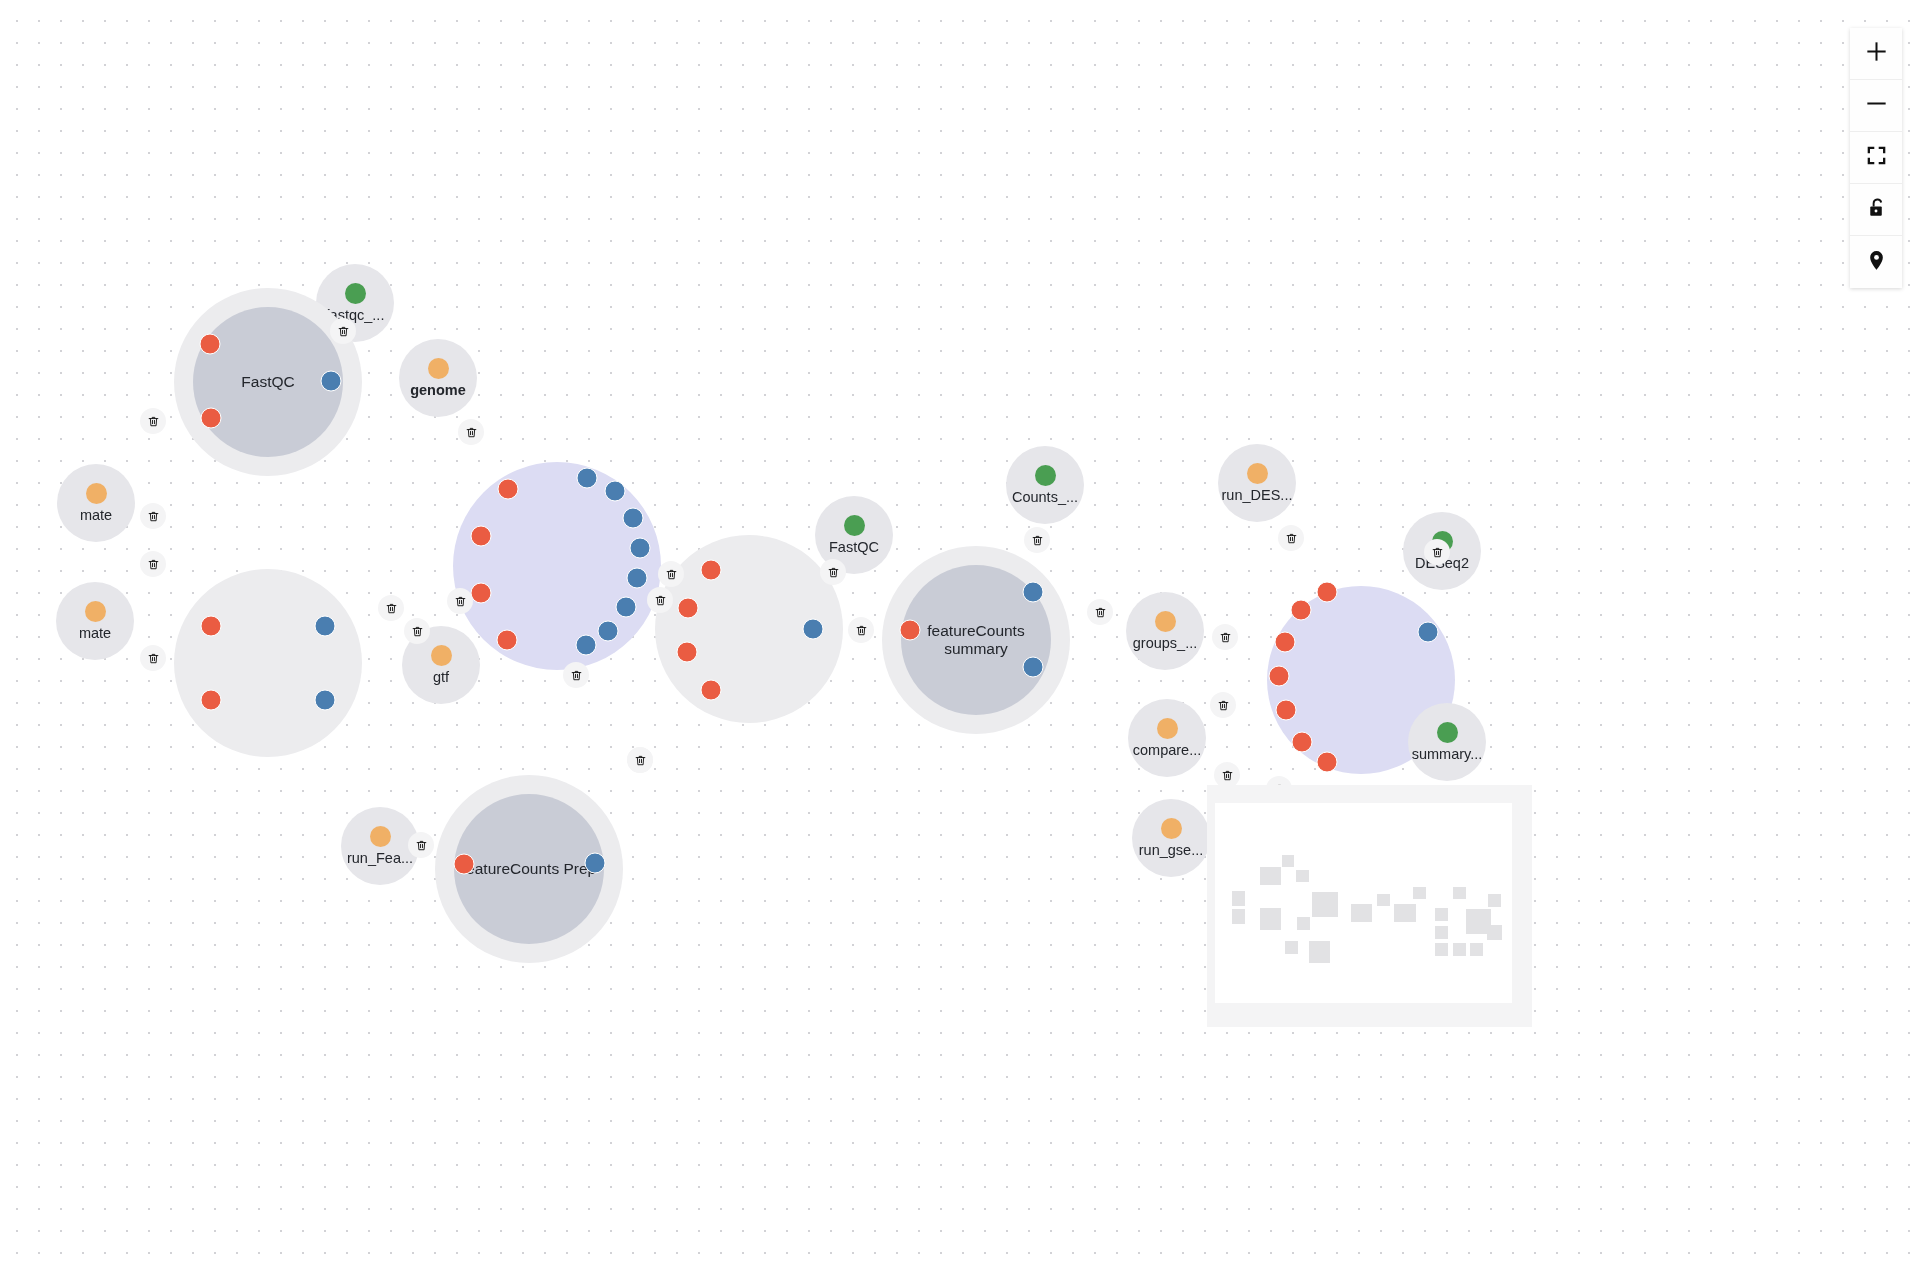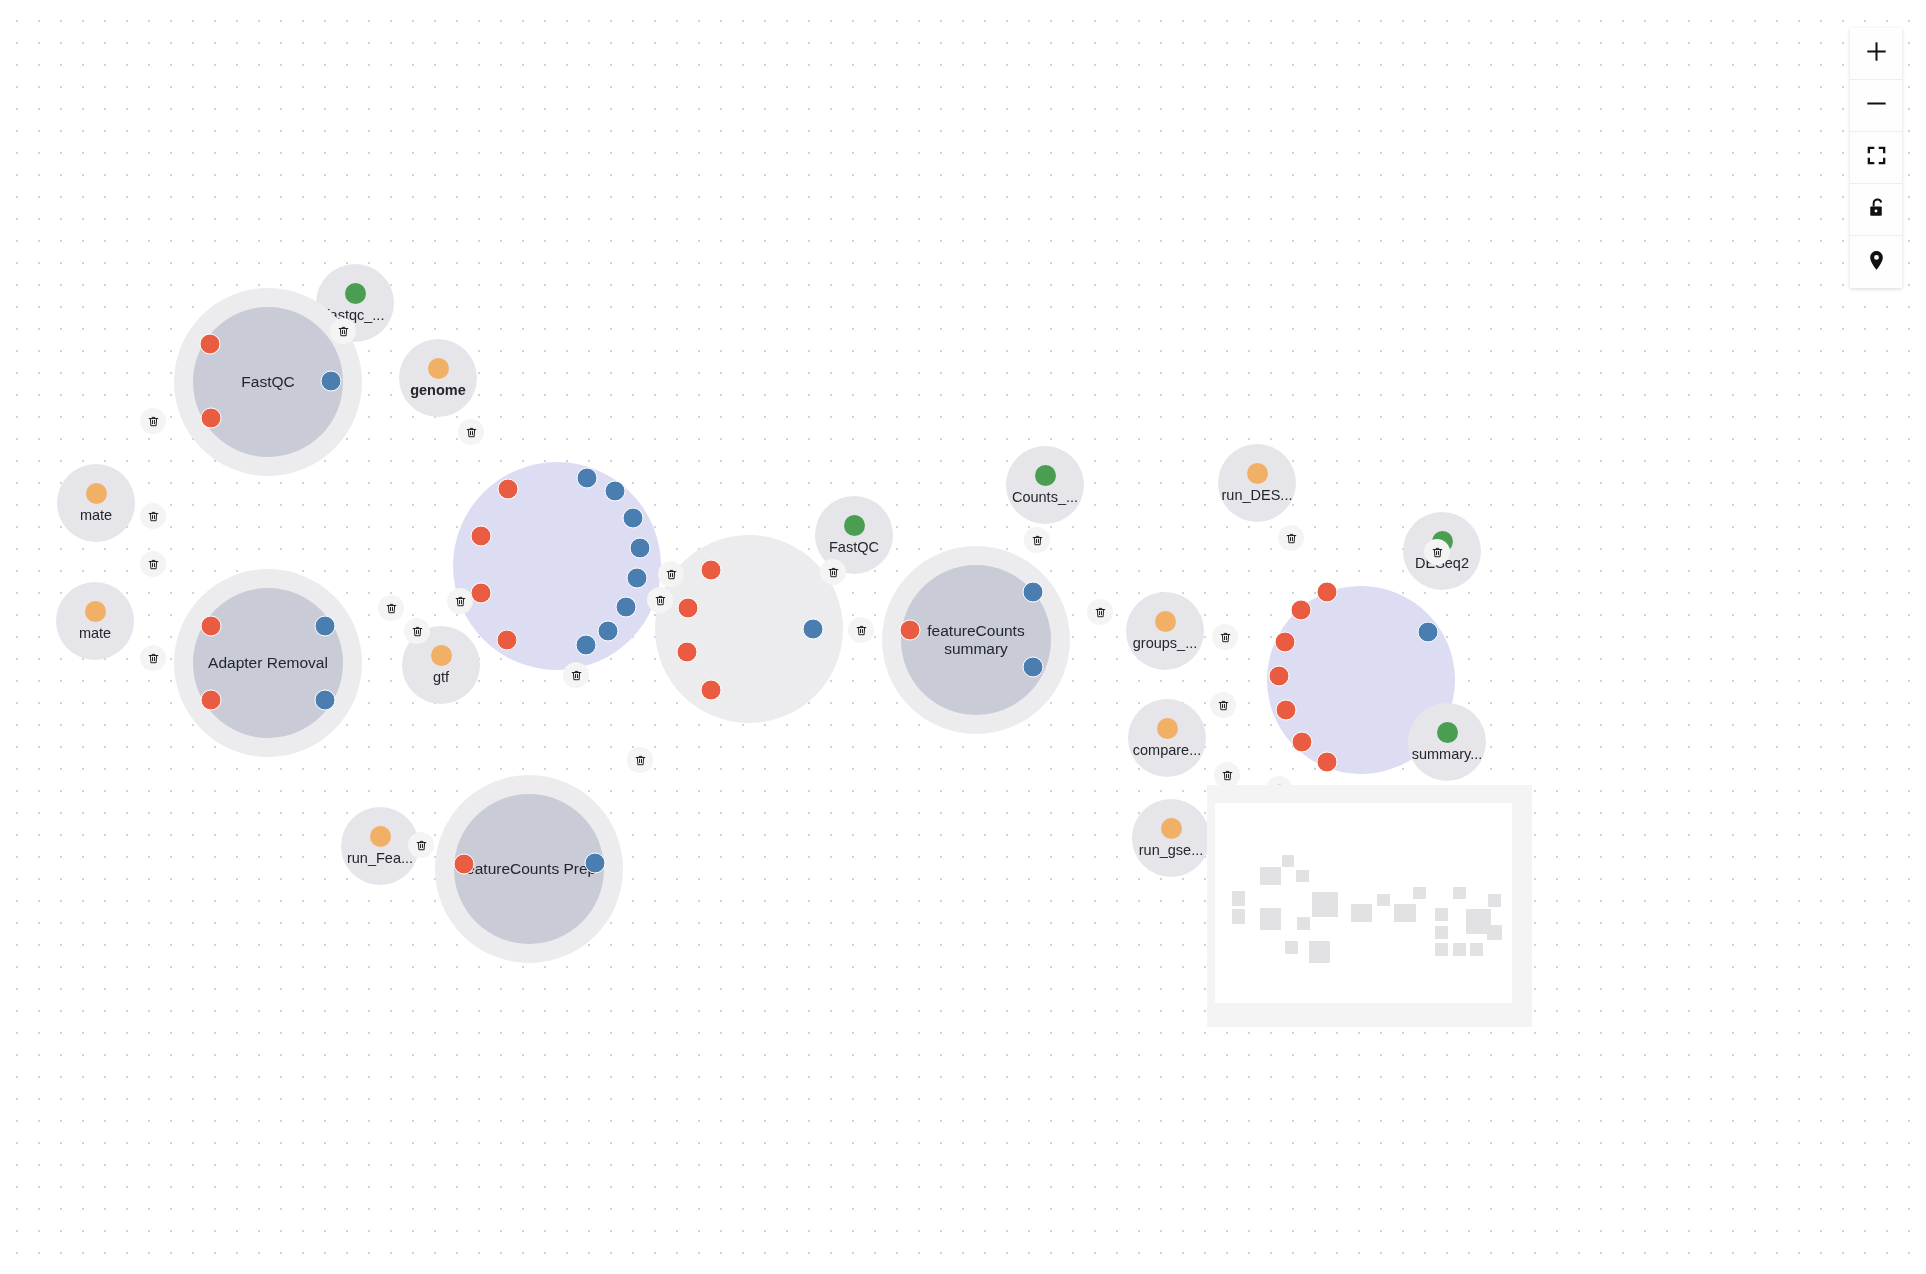--- a/index.html
+++ b/index.html
@@ -130,21 +130,20 @@
       <div class="node leaf" style="left: 96px; top: 503px; width: 78px; height: 78px;">
         <div class="dot" style="height: 21px; width: 21px; background: rgb(240, 176, 102);"></div>
         <div class="lbl">mate</div>
       </div>
       <div class="node leaf" style="left: 95px; top: 621px; width: 78px; height: 78px;">
         <div class="dot" style="height: 21px; width: 21px; background: rgb(240, 176, 102);"></div>
         <div class="lbl">mate</div>
       </div>
       <div class="node module" style="left: 268px; top: 663px; width: 188px; height: 188px;">
         <div class="halo" style="height: 188px; width: 188px;"></div>
-        <div class="core" style="height: 150px; width: 150px;">Adapter Removal</div>
       </div>
       <div class="handle in" style="left: 211px; top: 626px;"></div>
       <div class="handle in" style="left: 211px; top: 700px;"></div>
       <div class="handle out" style="left: 325px; top: 626px;"></div>
       <div class="handle out" style="left: 325px; top: 700px;"></div>
       <div class="node leaf" style="left: 441px; top: 665px; width: 78px; height: 78px;">
         <div class="dot" style="height: 21px; width: 21px; background: rgb(240, 176, 102);"></div>
         <div class="lbl">gtf</div>
       </div>
       <div class="node module selected" style="left: 557px; top: 566px; width: 208px; height: 208px;">

